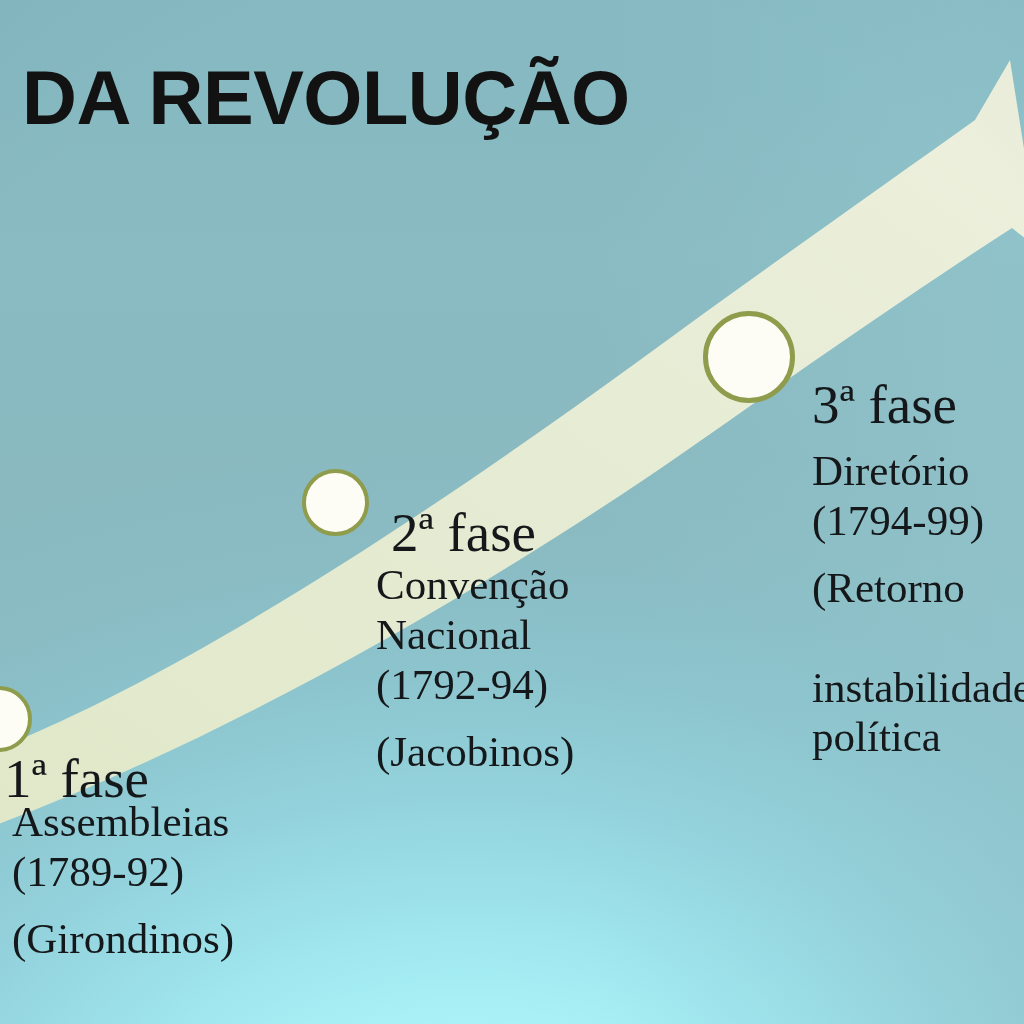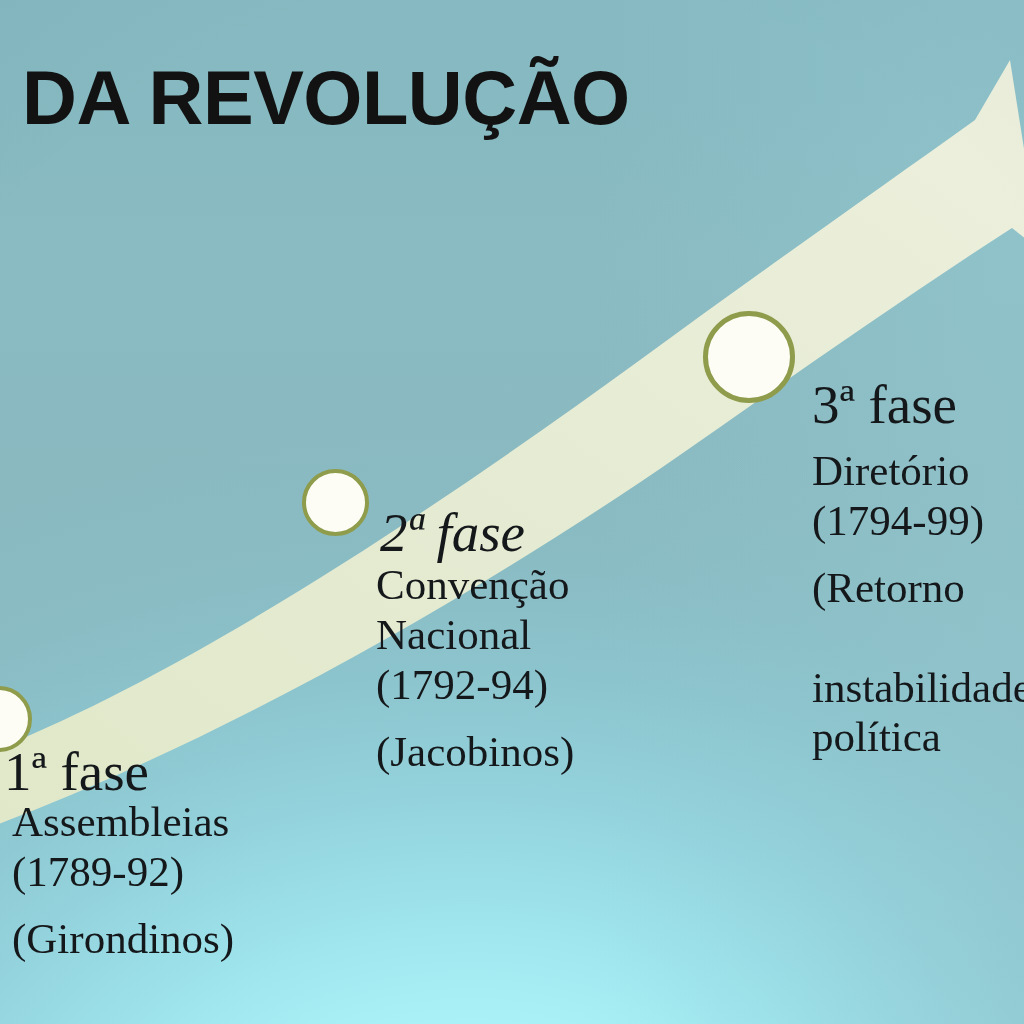--- a/index.html
+++ b/index.html
@@ -103,25 +103,25 @@
   }
   .phase-body {
     font-size: 43px;
     line-height: 1.16;
   }
   .phase-body .gap {
     display: block;
     height: 17px;
   }
   #phase-1 { left: 4px;  top: 741px; }
-  #phase-1 .phase-head { position: absolute; left: 0; top: 0; }
+  #phase-1 .phase-head { position: absolute; left: 0; top: 7px; }
   #phase-1 .phase-body { position: absolute; left: 8px; top: 56px; }
 
   #phase-2 { left: 376px; top: 502px; }
-  #phase-2 .phase-head { position: absolute; left: 4px; top: 0; font-style: italic; }
+  #phase-2 .phase-head { position: absolute; left: 15px; top: 0; }
   #phase-2 .phase-body { position: absolute; left: 0; top: 58px; }
 
   #phase-3 { left: 812px; top: 374px; }
   #phase-3 .phase-head { position: absolute; left: 0; top: 0; }
   #phase-3 .phase-body { position: absolute; left: 0; top: 72px; }
 </style>
 </head>
 <body>
 
 <div id="slide">

